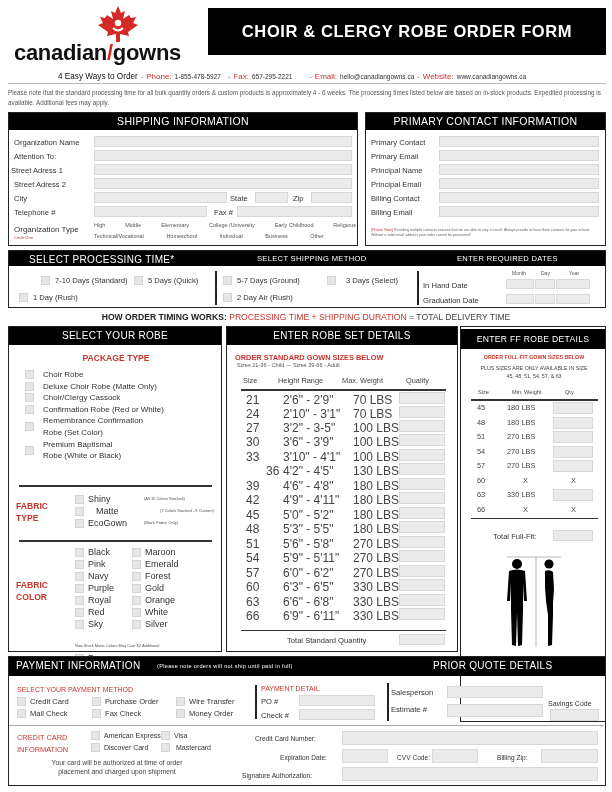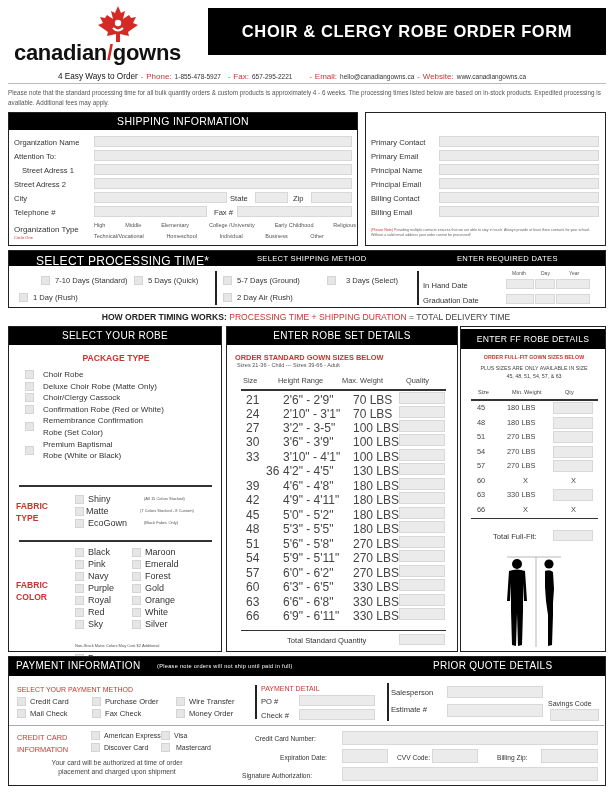--- a/index.html
+++ b/index.html
@@ -55,21 +55,21 @@
 <div class="abs" style="left:8px;top:83px;width:598px;height:1px;background:#bbb;"></div>
 
 <div class="abs" style="left:8px;top:88px;width:598px;font-size:6.3px;line-height:10px;color:#555;">Please note that the standard processing time for all bulk quantity orders &amp; custom products is approximately 4 - 6 weeks. The processing times listed below are based on in-stock products. Expedited processing is available. Additional fees may apply.</div>
 
 <div class="abs box" style="left:8px;top:112px;width:350px;height:134px;">
   <div class="bar" style="height:17px;font-size:10.5px;line-height:17px;">SHIPPING INFORMATION</div>
   <div class="abs lbl" style="left:5px;top:25px;">Organization Name</div>
   <div class="abs field" style="left:85px;top:23px;width:258px;height:11px;"></div>
   <div class="abs lbl" style="left:5px;top:39px;">Attention To:</div>
   <div class="abs field" style="left:85px;top:37px;width:258px;height:11px;"></div>
-  <div class="abs lbl" style="left:13px;top:53px;">Street Adress 1</div>
+  <div class="abs lbl" style="left:2px;top:53px;">Street Adress 1</div>
   <div class="abs field" style="left:85px;top:51px;width:258px;height:11px;"></div>
   <div class="abs lbl" style="left:5px;top:67px;">Street Adress 2</div>
   <div class="abs field" style="left:85px;top:65px;width:258px;height:11px;"></div>
   <div class="abs lbl" style="left:5px;top:81px;">City</div>
   <div class="abs field" style="left:85px;top:79px;width:133px;height:11px;"></div>
   <div class="abs lbl" style="left:221px;top:81px;">State</div>
   <div class="abs field" style="left:246px;top:79px;width:33px;height:11px;"></div>
   <div class="abs lbl" style="left:284px;top:81px;">Zip</div>
   <div class="abs field" style="left:302px;top:79px;width:41px;height:11px;"></div>
   <div class="abs lbl" style="left:5px;top:95px;">Telephone #</div>
@@ -89,41 +89,42 @@
   <div class="abs row" style="left:85px;top:120px;width:230px;justify-content:space-between;font-size:5.5px;color:#555;">
     <span>Technical/Vocational</span>
     <span>Homeschool</span>
     <span>Individual</span>
     <span>Business</span>
     <span>Other</span>
   </div>
 </div>
 
 <div class="abs box" style="left:365px;top:112px;width:241px;height:134px;">
+  <div class="bar" style="height:17px;font-size:10.5px;line-height:17px;">PRIMARY CONTACT INFORMATION</div>
   <div class="abs lbl" style="left:5px;top:25px;">Primary Contact</div>
   <div class="abs field" style="left:73px;top:23px;width:160px;height:11px;"></div>
   <div class="abs lbl" style="left:5px;top:39px;">Primary Email</div>
   <div class="abs field" style="left:73px;top:37px;width:160px;height:11px;"></div>
   <div class="abs lbl" style="left:5px;top:53px;">Principal Name</div>
   <div class="abs field" style="left:73px;top:51px;width:160px;height:11px;"></div>
   <div class="abs lbl" style="left:5px;top:67px;">Principal Email</div>
   <div class="abs field" style="left:73px;top:65px;width:160px;height:11px;"></div>
   <div class="abs lbl" style="left:5px;top:81px;">Billing Contact</div>
   <div class="abs field" style="left:73px;top:79px;width:160px;height:11px;"></div>
   <div class="abs lbl" style="left:5px;top:95px;">Billing Email</div>
   <div class="abs field" style="left:73px;top:93px;width:160px;height:11px;"></div>
   <div class="abs" style="left:5px;top:115px;width:230px;font-size:3.6px;line-height:5px;color:#666;">
     <span class="red">(Please Note)</span>
     <span>Providing multiple contacts ensures that we are able to stay in touch. Always provide at least three contacts for your school. Without a valid email address your order cannot be processed!</span>
   </div>
 </div>
 
 <div class="abs box" style="left:8px;top:250px;width:598px;height:58px;">
   <div class="bar" style="height:15px;position:relative;">
-    <span class="abs" style="left:27px;top:3px;font-size:12px;">SELECT PROCESSING TIME*</span>
+    <span class="abs" style="left:20px;top:3px;font-size:10px;">SELECT PROCESSING TIME*</span>
     <span class="abs" style="left:248px;top:3px;font-size:7.6px;">SELECT SHIPPING METHOD</span>
     <span class="abs" style="left:448px;top:3px;font-size:7.6px;">ENTER REQUIRED DATES</span>
   </div>
   <div class="abs row" style="left:10px;top:25px;gap:5px;padding-left:22px;">
     <span class="cb"></span>
       <span class="lbl">7-10 Days (Standard)</span>
   </div>
   <div class="abs row" style="left:125px;top:25px;gap:5px;">
     <span class="cb"></span>
       <span class="lbl">5 Days (Quick)</span>
@@ -201,21 +202,21 @@
   <div class="abs red" style="left:7px;top:173px;font-size:8.6px;font-weight:bold;line-height:12px;">
     <div>FABRIC</div>
       <div>TYPE</div>
   </div>
   <div class="abs" style="left:66px;top:166px;font-size:9px;line-height:12px;color:#333;">
     <div class="row" style="gap:4px;">
         <span class="cb"></span>
         <span style="width:52px;">Shiny</span>
         <span class="tiny" style="font-size:4px;">(All 15 Colors Stocked)</span>
       </div>
-    <div class="row" style="gap:2px;">
+    <div class="row" style="gap:12px;">
         <span class="cb"></span>
         <span style="width:52px;">Matte</span>
         <span class="tiny" style="font-size:4px;">(7 Colors Stocked - 8 Custom)</span>
       </div>
     <div class="row" style="gap:4px;">
         <span class="cb"></span>
         <span style="width:52px;">EcoGown</span>
         <span class="tiny" style="font-size:4px;">(Black Fabric Only)</span>
       </div>
   </div>
@@ -400,21 +401,21 @@
         <span style="left:56px;">6'9" - 6'11"</span>
         <span style="left:126px;">330 LBS</span>
         <div class="field" style="position:absolute;left:172px;top:1px;width:46px;height:12px;"></div>
       </div>
     </div>
   <div class="abs" style="left:14px;top:303px;width:205px;height:1px;background:#333;"></div>
   <div class="abs lbl" style="left:60px;top:309px;">Total Standard Quantity</div>
   <div class="abs field" style="left:172px;top:307px;width:46px;height:11px;"></div>
 </div>
 
-<div class="abs box" style="left:460px;top:326px;width:146px;height:326px;">
+<div class="abs box" style="left:460px;top:326px;width:146px;height:396px;">
   <div class="bar" style="height:20px;font-size:8.6px;line-height:20px;margin-top:2px;">ENTER FF ROBE DETAILS</div>
   <div class="abs red" style="left:0;width:146px;text-align:center;top:27px;font-size:5.3px;font-weight:bold;">ORDER FULL-FIT GOWN SIZES BELOW</div>
   <div class="abs" style="left:0;width:146px;text-align:center;top:37px;font-size:5.3px;color:#444;line-height:8px;">
     <div>PLUS SIZES ARE ONLY AVAILABLE IN SIZE</div>
       <div>45, 48, 51, 54, 57, &amp; 63</div>
   </div>
   <div class="ffrow" style="top:60px;font-size:5.6px;">
     <span style="left:17px;">Size</span>
     <span style="left:51px;">Min. Weight</span>
     <span style="left:104px;">Qty</span>

